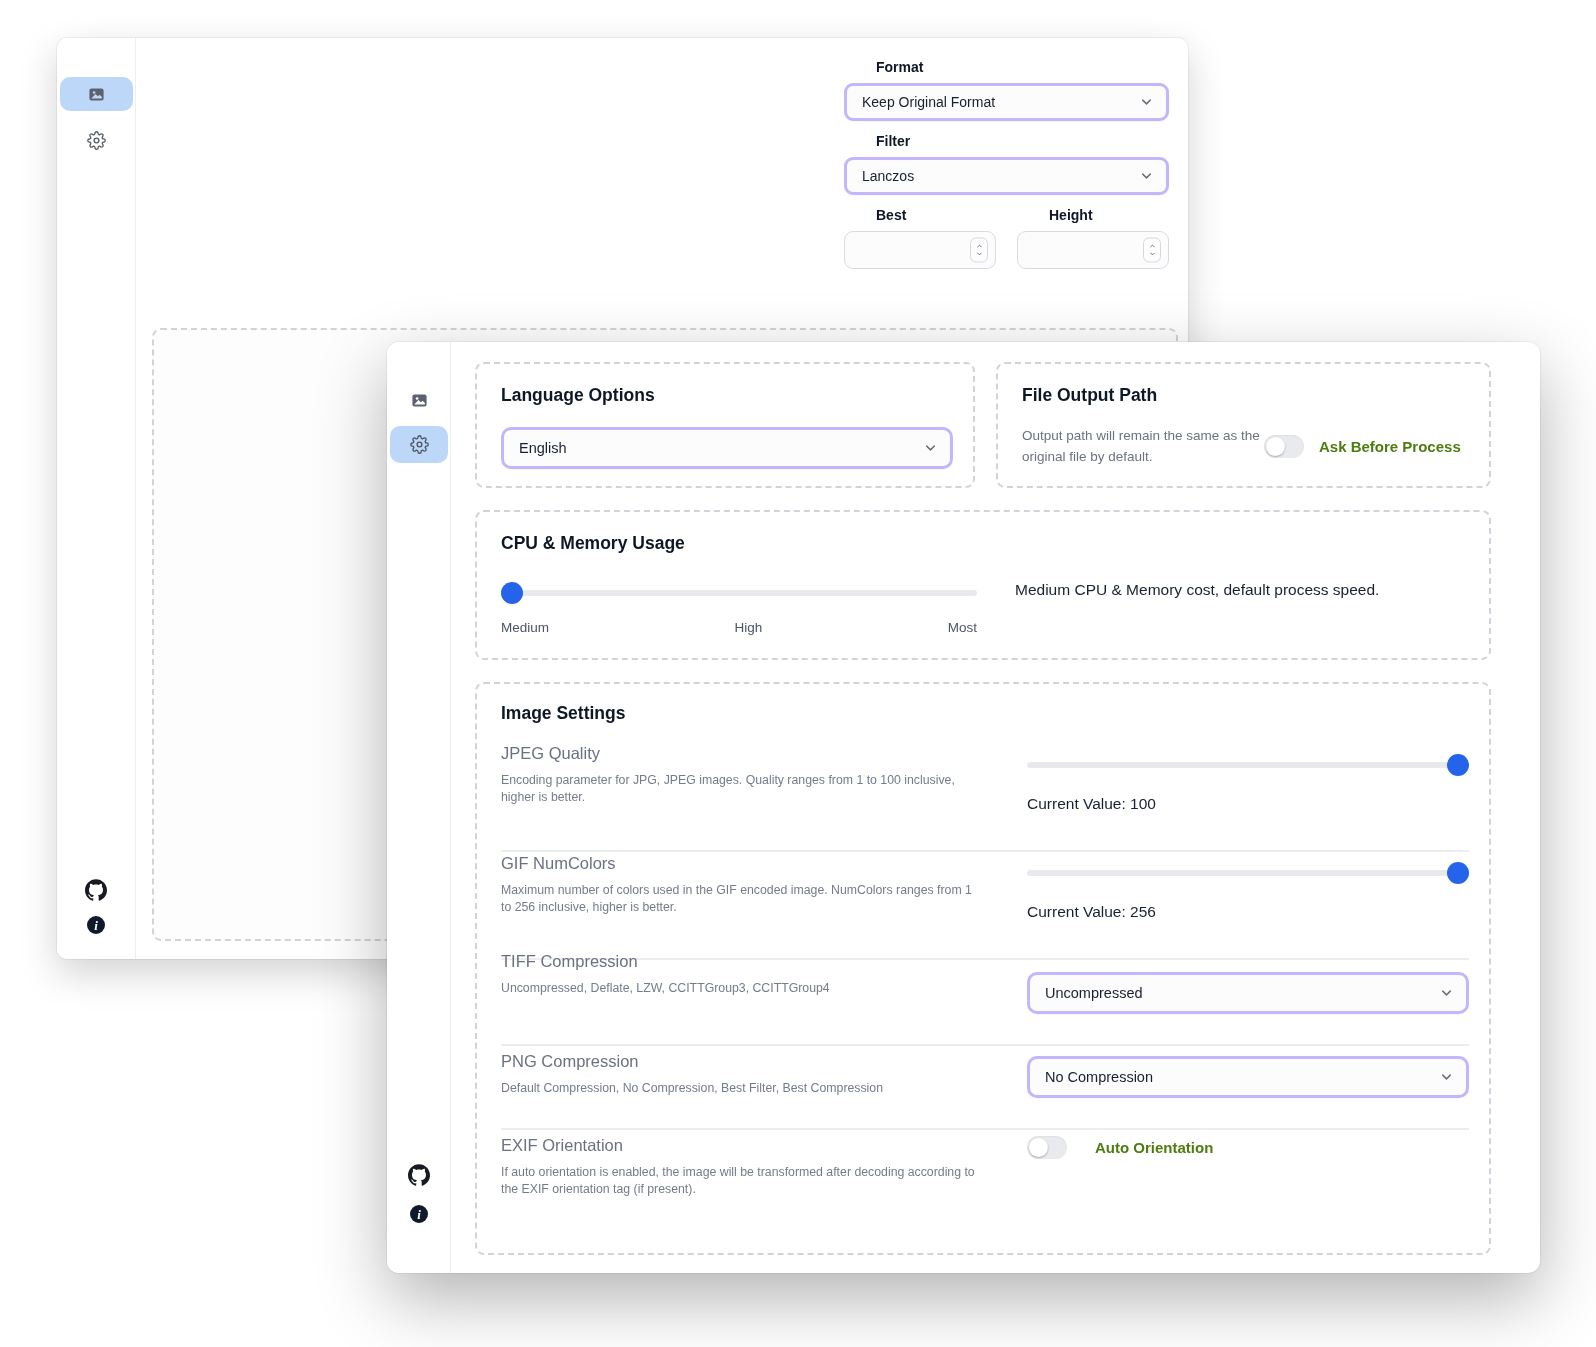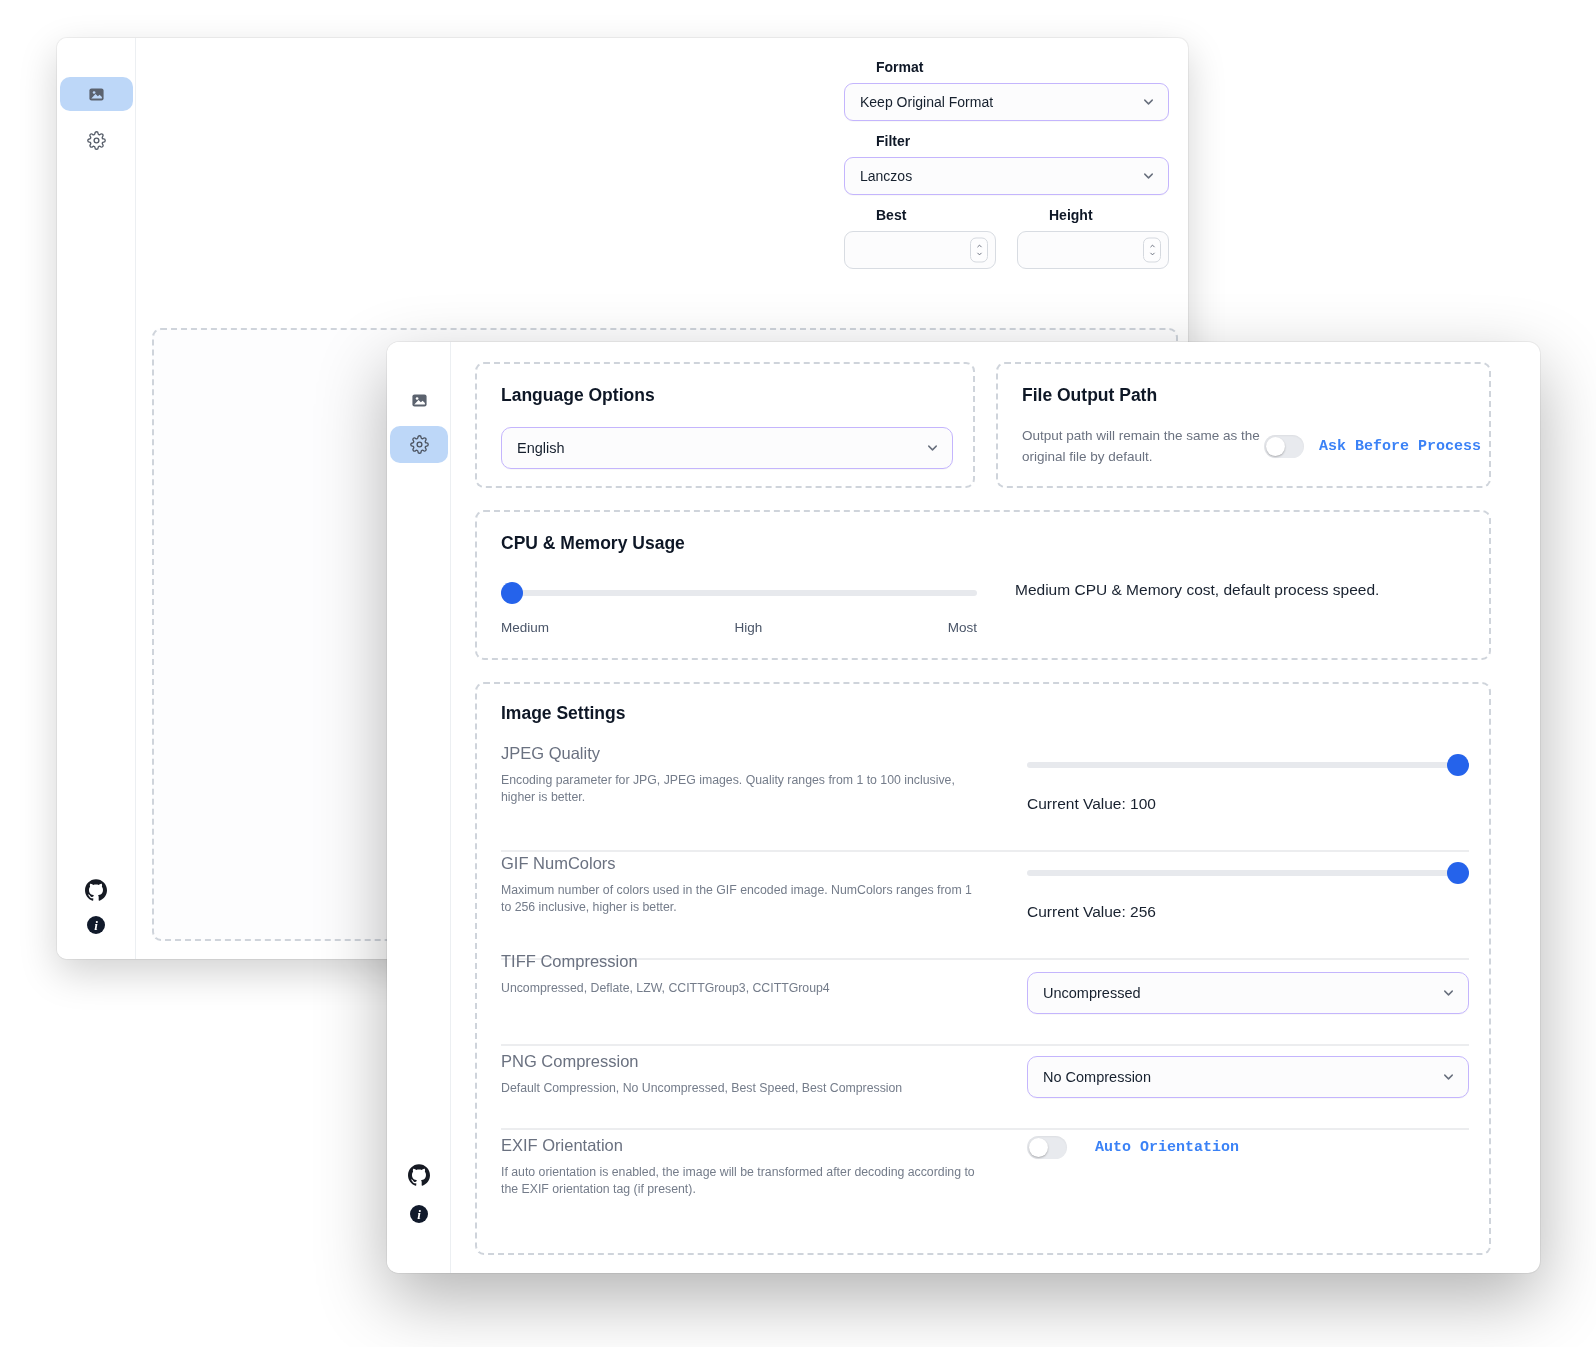--- a/index.html
+++ b/index.html
@@ -29,21 +29,21 @@
   .upload-box { position:absolute; left:95px; top:19px; width:671px; height:253px; background:#FAFBFC;
                 border:2px dashed #CFD4DB; border-radius:9px; cursor:pointer; }
   .upload-inner { position:absolute; left:0; right:0; top:60px; text-align:center; }
   .up-title { margin-top:16px; font-size:18px; color:#3E4756; }
   .up-title .b { font-weight:700; }
   .up-formats { margin-top:11px; font-size:12.5px; color:#6F7886; }
 
   .fmt-panel { position:absolute; left:787px; top:21px; width:325px; }
   .field-label { font-size:14px; font-weight:700; color:#0E1726; height:18px; margin-bottom:6px;padding-left:32px; }
   .select { position:relative; display:flex; align-items:center; height:38px; padding:0 34px 0 15px;
-            border:1px solid #c4b5fd; border-radius:9px; background:#FCFCFD; font-size:14px; color:#16202E;
+            border:3px solid #c4b5fd; border-radius:9px; background:#FCFCFD; font-size:14px; color:#16202E;
             cursor:pointer; box-shadow:0 1px 1px rgba(16,24,40,.03); }
   .select .chev { position:absolute; right:12px; top:50%; transform:translateY(-50%); display:flex; }
   .mt12 { margin-top:12px; }
   .wh-row { display:flex; gap:21px; margin-top:12px; }
   .wh-col { flex:1; }
   .num-wrap { position:relative; height:38px; }
   .num-field { width:100%; height:38px; border:1px solid #D8DCE2; border-radius:9px; background:#FCFCFD;
                padding:0 34px 0 13px; font-size:14px; color:#16202E; outline:none; font-family:inherit; }
   .stepper { position:absolute; right:8px; top:50%; transform:translateY(-50%); width:18px; height:25px;
              border:1px solid #D5D9DF; border-radius:6px; background:#FDFDFE; display:flex; flex-direction:column;
@@ -61,21 +61,21 @@
   .box-title { position:absolute; left:24px; top:21px; font-size:17.5px; font-weight:700; color:#0E1726; }
 
   .lang-select { position:absolute; left:24px; top:63px; width:452px; height:42px; border-radius:10px; font-size:14.5px; }
 
   .out-desc { position:absolute; left:24px; top:61px; width:240px; font-size:13.5px; line-height:21px; color:#6B7280; }
   .out-toggle-row { position:absolute; left:266px; top:71px; display:flex; align-items:center; gap:15px; }
   .toggle { width:40px; height:23px; border-radius:12px; background:#E8EAEE; position:relative; cursor:pointer;
             box-shadow:inset 0 1px 2px rgba(0,0,0,.05); }
   .toggle .knob { position:absolute; left:2px; top:2px; width:19px; height:19px; border-radius:50%; background:#fff;
                   box-shadow:0 1px 2px rgba(0,0,0,.28); }
-  .toggle-label { font-size:15px; font-weight:700; color:#3b82f6; white-space:nowrap;font-family:Liberation Mono, monospace; }
+  .toggle-label { font-size:15px; font-weight:700; color:#4d7c0f; white-space:nowrap; }
 
   .slider { position:relative; height:22px; cursor:pointer; }
   .slider .track { position:absolute; left:0; right:0; top:8px; height:6px; border-radius:3px; background:#E7E9ED; }
   .slider .thumb { position:absolute; top:0; left:0; width:22px; height:22px; border-radius:50%; background:#2563EB; }
 
   .cpu-slider { position:absolute; left:24px; top:70px; width:476px; }
   .cpu-ticks { position:absolute; left:24px; top:108px; width:476px; display:flex; justify-content:space-between;
                font-size:13.5px; color:#4A5568; }
   .cpu-status { position:absolute; left:538px; top:69px; font-size:15.5px; color:#18212F; }
 
@@ -295,21 +295,21 @@
           <svg viewBox="0 0 24 24" width="15" height="15" fill="none" stroke="#69707E" stroke-width="2.3" stroke-linecap="round" stroke-linejoin="round">
               <polyline points="6 9 12 15 18 9"></polyline>
             </svg>
         </span>
       </div>
     </div>
     <div class="divider" style="top:360px;"></div>
 
     <div class="is-left" style="top:368px;">
       <div class="row-name">PNG Compression</div>
-      <p class="row-desc">Default Compression, No Uncompressed, Best Speed, Best Compression</p>
+      <p class="row-desc">Default Compression, No Compression, Best Filter, Best Compression</p>
     </div>
     <div class="is-right" style="top:372px;">
       <div class="select row-select">
         <span>No Compression</span>
         <span class="chev">
           <svg viewBox="0 0 24 24" width="15" height="15" fill="none" stroke="#69707E" stroke-width="2.3" stroke-linecap="round" stroke-linejoin="round">
               <polyline points="6 9 12 15 18 9"></polyline>
             </svg>
         </span>
       </div>

